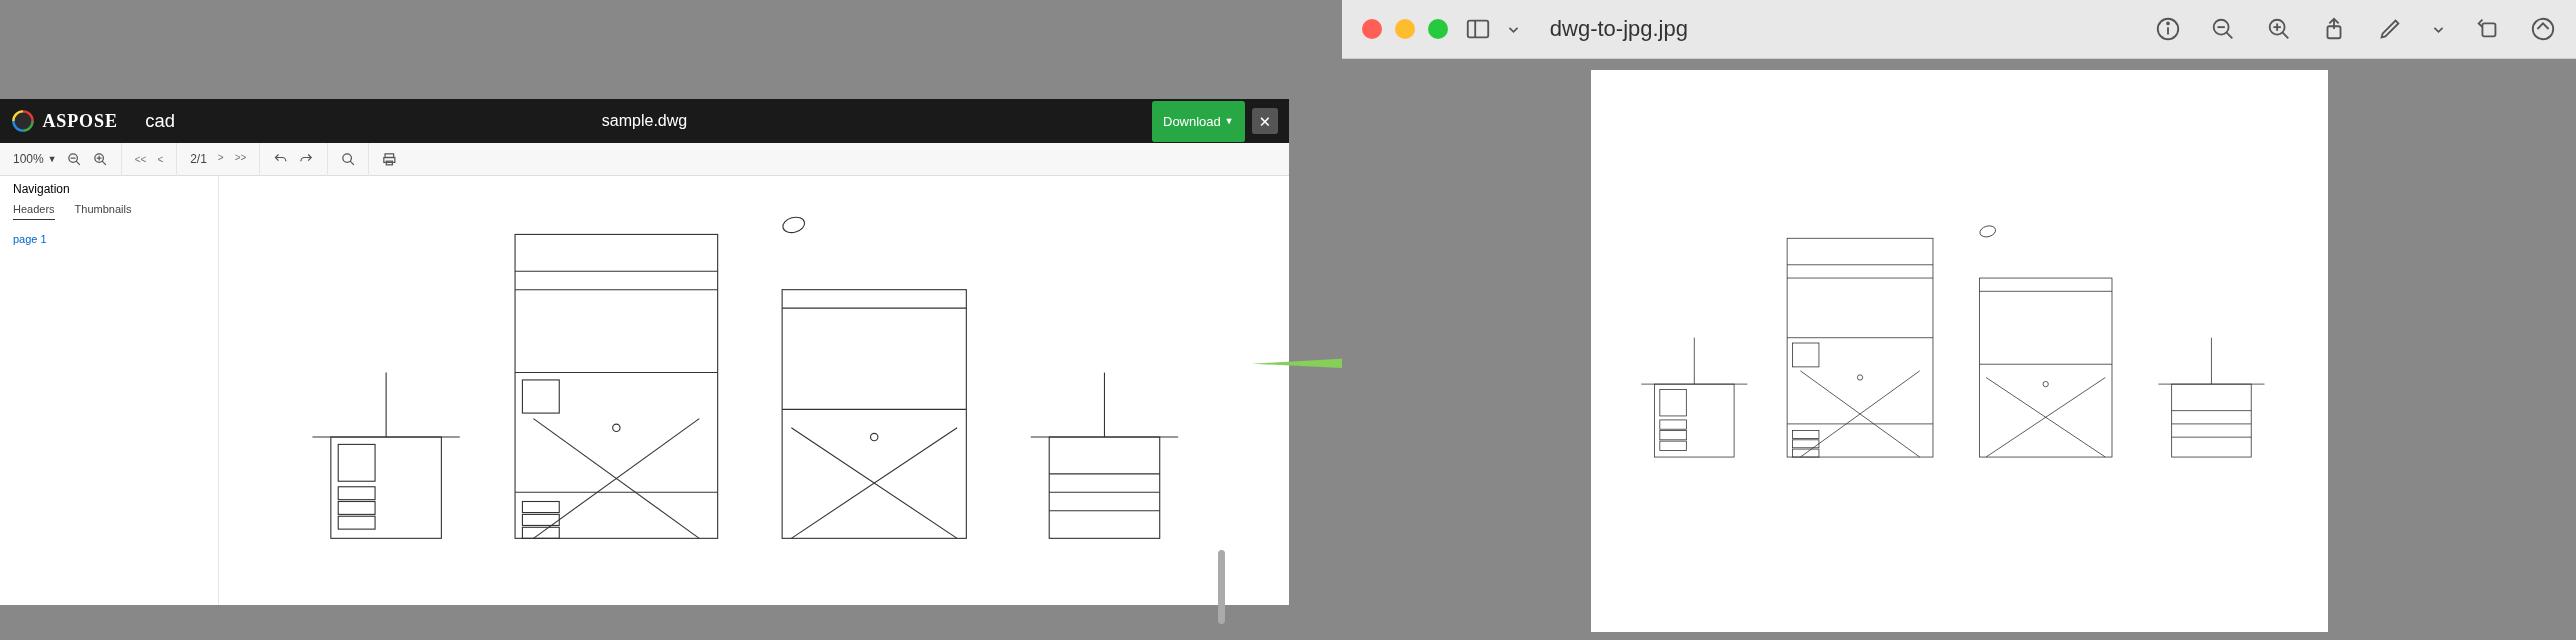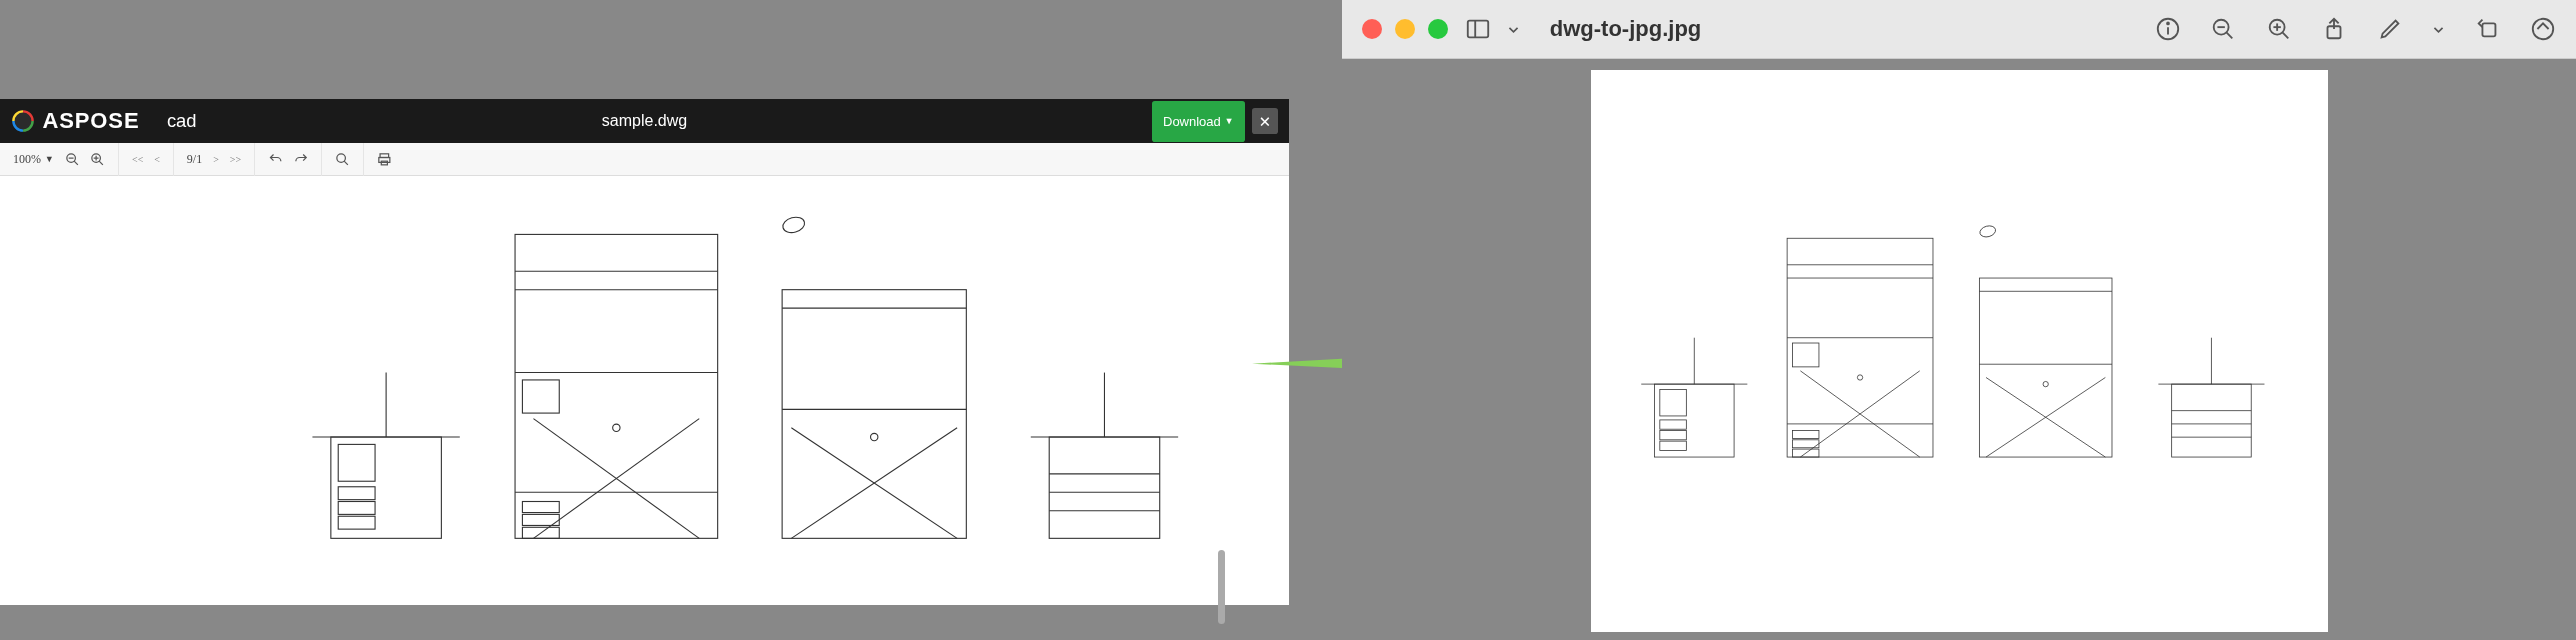--- a/index.html
+++ b/index.html
@@ -29,23 +29,24 @@
 }
 .logo-wrap {
   display: flex;
   align-items: center;
   gap: 7.4px;
 }
 .logo-swirl {
   width: 24px; height: 24px;
 }
 .brand {
-  font-size: 22px;
+  font-size: 18px;
   font-weight: 700;
   letter-spacing: 0.9px;
+  font-family: Liberation Serif, serif;
 }
 .brand-sub {
   font-size: 18.4px;
   margin-left: 20px;
 }
 .file-label {
   position: absolute;
   left: 50%;
   transform: translateX(-50%);
   font-size: 16px;
@@ -75,21 +76,21 @@
 }
 .toolbar {
   height: 33px;
   background: #f7f7f7;
   border-bottom: 0.9px solid #ddd;
   display: flex;
   align-items: center;
   font-size: 12px;
   color: #444;
 }
-.tb-group { display: flex; align-items: center; gap: 11px; padding: 0 13px; font-family: Liberation Serif, serif; }
+.tb-group { display: flex; gap: 11px; padding: 0 13px; }
 .tb-sep { height: 33px; width: 0.9px; background: #e5e5e5; }
 .tb-icon { width: 14.7px; height: 14.7px; fill: #555; cursor: pointer; }
 .tb-txt { font-size: 12px; cursor: pointer; display:flex; align-items:center; gap:3.7px;}
 .nav-pane {
   position: absolute;
   left: 0;
   top: 77px;
   width: 219px;
   bottom: 0;
   border-right: 0.9px solid #e5e5e5;
@@ -147,21 +148,21 @@
 }
 .traffic { display: flex; gap: 13px; }
 .dot { width: 20px; height: 20px; border-radius: 50%; }
 .dot.red { background: #ff5f56; }
 .dot.yellow { background: #ffbd2e; }
 .dot.green { background: #27c93f; }
 .mac-icon { width: 26px; height: 26px; stroke: #555; fill: none; stroke-width: 2; cursor:pointer; }
 .mac-file {
   font-size: 22px;
   color: #333;
-  font-weight: 700;
+  font-weight: 400;
   margin-left: 13px;
   flex: 1;
 }
 .mac-right-icons { display:flex; gap: 29.5px; align-items:center; }
 .mac-canvas {
   position: absolute;
   left: 249px;
   top: 70px;
   width: 737px;
   height: 562px;
@@ -222,21 +223,21 @@
           <line x1="10" y1="6" x2="10" y2="14" stroke="#555" stroke-width="2"></line>
         </svg>
     </div>
     <div class="tb-sep"></div>
     <div class="tb-group">
       <span style="cursor:pointer;font-size:10px;color:#777">&lt;&lt;</span>
       <span style="cursor:pointer;font-size:10px;color:#777">&lt;</span>
     </div>
     <div class="tb-sep"></div>
     <div class="tb-group">
-      <span class="tb-txt">9/1</span>
+      <span class="tb-txt">2/1</span>
       <span style="cursor:pointer;font-size:10px;color:#777">&gt;</span>
       <span style="cursor:pointer;font-size:10px;color:#777">&gt;&gt;</span>
     </div>
     <div class="tb-sep"></div>
     <div class="tb-group">
       <svg class="tb-icon" viewBox="0 0 24 24">
           <path d="M9 14 L4 9 L9 4 M4 9 H15 A6 6 0 0 1 21 15" stroke="#555" stroke-width="2" fill="none"></path>
         </svg>
       <svg class="tb-icon" viewBox="0 0 24 24">
           <path d="M15 4 L20 9 L15 14 M20 9 H9 A6 6 0 0 0 3 15" stroke="#555" stroke-width="2" fill="none"></path>
@@ -252,20 +253,28 @@
     <div class="tb-sep"></div>
     <div class="tb-group">
       <svg class="tb-icon" viewBox="0 0 24 24">
           <rect x="5" y="3" width="14" height="6" stroke="#555" stroke-width="2" fill="none"></rect>
           <rect x="3" y="9" width="18" height="8" stroke="#555" stroke-width="2" fill="none"></rect>
           <rect x="7" y="15" width="10" height="6" stroke="#555" stroke-width="2" fill="none"></rect>
         </svg>
     </div>
   </div>
 
+  <div class="nav-pane">
+    <div class="nav-title">Navigation</div>
+    <div class="tabs">
+      <div class="tab active">Headers</div>
+      <div class="tab">Thumbnails</div>
+    </div>
+    <div class="nav-link">page 1</div>
+  </div>
 
   <div class="canvas-area">
     <svg class="cad-drawing" viewBox="0 0 1000 380">
       <g stroke="#333" stroke-width="1.2" fill="none">
 
         <g transform="translate(40,170)">
           <rect x="0" y="70" width="120" height="110"></rect>
           <rect x="8" y="78" width="40" height="40"></rect>
           <rect x="8" y="124" width="40" height="14"></rect>
           <rect x="8" y="140" width="40" height="14"></rect>

